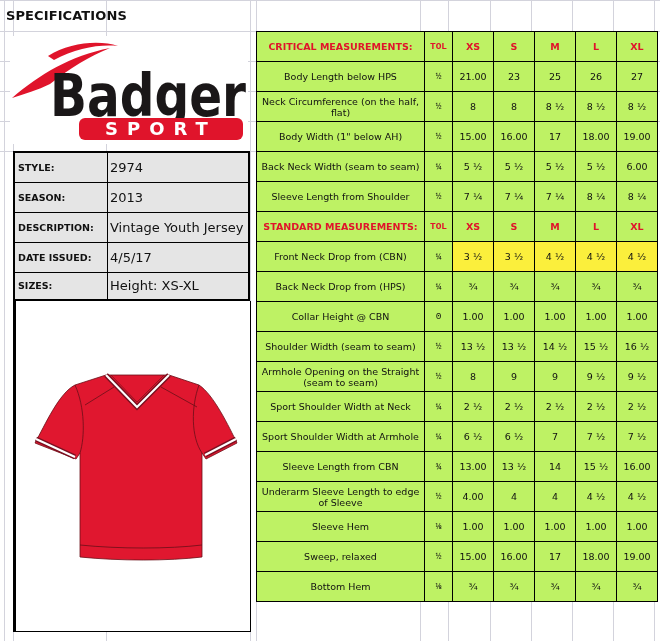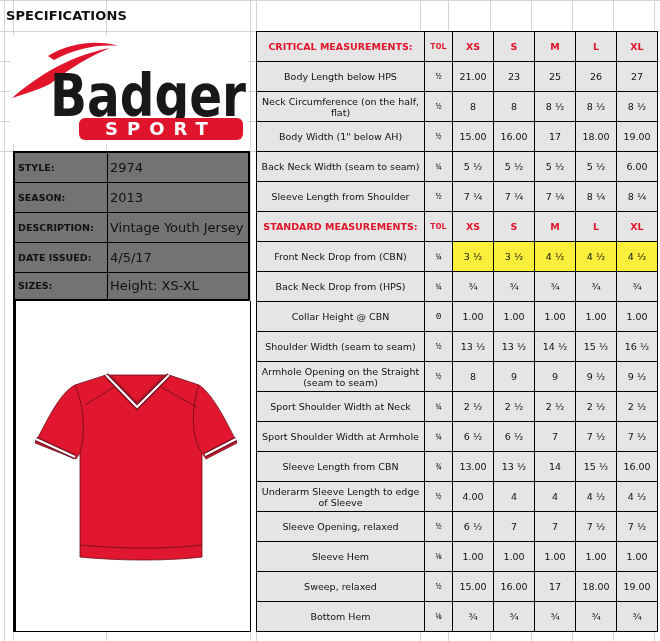--- a/index.html
+++ b/index.html
@@ -7,34 +7,34 @@
          font-family:"DejaVu Sans", "Liberation Sans", sans-serif; color:#111; }
   .gridline-v { position:absolute; top:0; width:1px; height:641px; background:#d3d3dc; }
   .gridline-h { position:absolute; left:0; height:1px; width:660px; background:#d3d3dc; }
   .title { position:absolute; left:6px; top:8px; font-size:13px; font-weight:bold; letter-spacing:0.1px; }
 
   
   .logo { position:absolute; left:10px; top:36px; width:238px; height:108px; }
 
   
   .info { position:absolute; left:13px; top:151px; width:237px; height:150px;
-          border:2px solid #000; box-sizing:border-box; background:#737373; }
+          border:2px solid #000; box-sizing:border-box; background:#e5e5e5; }
   .info .row { position:absolute; left:0; width:100%; height:30px; border-bottom:1px solid #000; box-sizing:border-box; }
   .info .row:last-child { border-bottom:none; }
   .info .lbl { position:absolute; left:3px; top:0; height:30px; line-height:30px; font-size:9.5px; font-weight:bold; }
   .info .val { position:absolute; left:95px; top:0; height:30px; line-height:30px; font-size:13px; }
   .info .divider { position:absolute; left:92px; top:0; width:1px; height:100%; background:#000; }
 
   
   .jersey-box { position:absolute; left:13px; top:301px; width:238px; height:331px;
                 border-left:3px solid #000; border-right:1px solid #000; border-bottom:1px solid #000; box-sizing:border-box; background:#fff; }
   .jersey-box svg { position:absolute; left:3px; top:66px; }
 
   
-  .spec { position:absolute; left:256px; top:31px; border-collapse:collapse; background:#e5e5e5; }
+  .spec { position:absolute; left:256px; top:31px; border-collapse:collapse; background:#bef264; }
   .spec td { border:1px solid #000; height:29px; padding:0; text-align:center; font-size:9.5px; line-height:11px; }
   .spec td.name { width:163px; padding:0 2px; }
   .spec td.tol { width:27px;font-family:Liberation Mono, monospace; }
   .spec td.sz { width:40px; }
   .spec tr.hdr td { color:#e0142b; font-weight:bold; font-size:9.5px; }
   .spec td.hl { background:#fbef3c; }
   .spec { border-right:1px solid #000; }
 </style>
 </head>
 <body>
@@ -266,29 +266,20 @@
     <tr>
       <td class="name">Underarm Sleeve Length to edge of Sleeve</td>
       <td class="tol">½</td>
       <td>4.00</td>
       <td>4</td>
       <td>4</td>
       <td>4 ½</td>
       <td>4 ½</td>
     </tr>
     <tr>
-      <td class="name">Sleeve Opening, relaxed</td>
-      <td class="tol">½</td>
-      <td>6 ½</td>
-      <td>7</td>
-      <td>7</td>
-      <td>7 ½</td>
-      <td>7 ½</td>
-    </tr>
-    <tr>
       <td class="name">Sleeve Hem</td>
       <td class="tol">⅛</td>
       <td>1.00</td>
       <td>1.00</td>
       <td>1.00</td>
       <td>1.00</td>
       <td>1.00</td>
     </tr>
     <tr>
       <td class="name">Sweep, relaxed</td>

